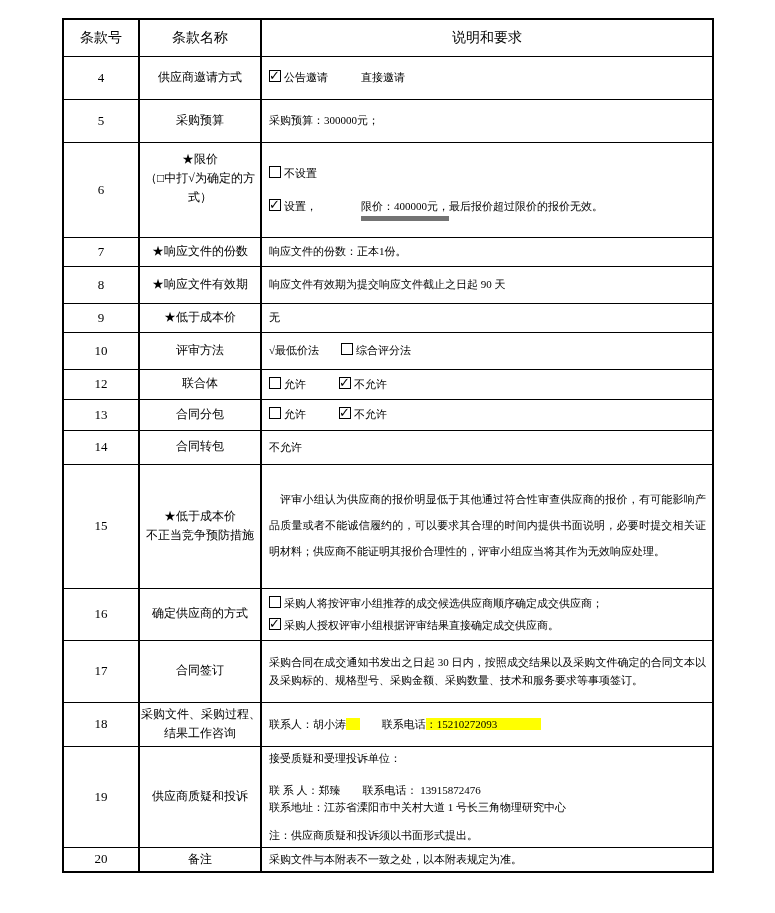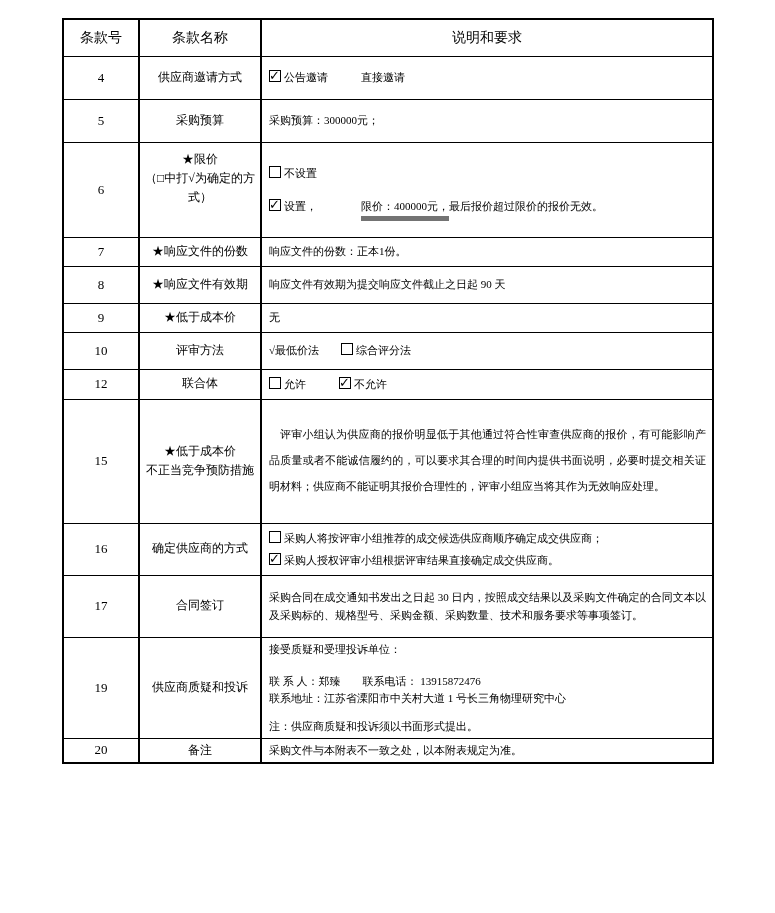--- a/index.html
+++ b/index.html
@@ -195,20 +195,42 @@
           <td class="cell-no">12</td>
           <td class="cell-name">
             <div>联合体</div>
           </td>
           <td class="cell-desc">
             <div class="content">
               <div class="line"><span class="cb"></span><span>允许　　　</span><span class="cb ck"></span><span>不允许</span></div>
             </div>
           </td>
         </tr>
+        <tr style="height: 31px;">
+          <td class="cell-no">13</td>
+          <td class="cell-name">
+            <div>合同分包</div>
+          </td>
+          <td class="cell-desc">
+            <div class="content">
+              <div class="line"><span class="cb"></span><span>允许　　　</span><span class="cb ck"></span><span>不允许</span></div>
+            </div>
+          </td>
+        </tr>
+        <tr style="height: 34px;">
+          <td class="cell-no">14</td>
+          <td class="cell-name">
+            <div>合同转包</div>
+          </td>
+          <td class="cell-desc">
+            <div class="content">
+              <div class="line"><span>不允许</span></div>
+            </div>
+          </td>
+        </tr>
         <tr style="height: 124px;">
           <td class="cell-no">15</td>
           <td class="cell-name">
             <div>★低于成本价</div>
             <div>不正当竞争预防措施</div>
           </td>
           <td class="cell-desc">
             <div class="content para">
               <div class="line"><span>评审小组认为供应商的报价明显低于其他通过符合性审查供应商的报价，有可能影响产品质量或者不能诚信履约的，可以要求其合理的时间内提供书面说明，必要时提交相关证明材料；供应商不能证明其报价合理性的，评审小组应当将其作为无效响应处理。</span></div>
             </div>
@@ -227,20 +249,32 @@
           </td>
         </tr>
         <tr style="height: 62px;">
           <td class="cell-no">17</td>
           <td class="cell-name">
             <div>合同签订</div>
           </td>
           <td class="cell-desc">
             <div class="content just" style="line-height: 1.65;">
               <div class="line"><span>采购合同在成交通知书发出之日起 30 日内，按照成交结果以及采购文件确定的合同文本以及采购标的、规格型号、采购金额、采购数量、技术和服务要求等事项签订。</span></div>
+            </div>
+          </td>
+        </tr>
+        <tr style="height: 44px;">
+          <td class="cell-no">18</td>
+          <td class="cell-name">
+            <div>采购文件、采购过程、</div>
+            <div>结果工作咨询</div>
+          </td>
+          <td class="cell-desc">
+            <div class="content">
+              <div class="line"><span>联系人：胡小涛</span><span class="hl">　 </span><span>　　联系电话</span><span class="hl">：15210272093　　　　</span></div>
             </div>
           </td>
         </tr>
         <tr style="height: 86px;">
           <td class="cell-no">19</td>
           <td class="cell-name">
             <div>供应商质疑和投诉</div>
           </td>
           <td class="cell-desc">
             <div class="content">

